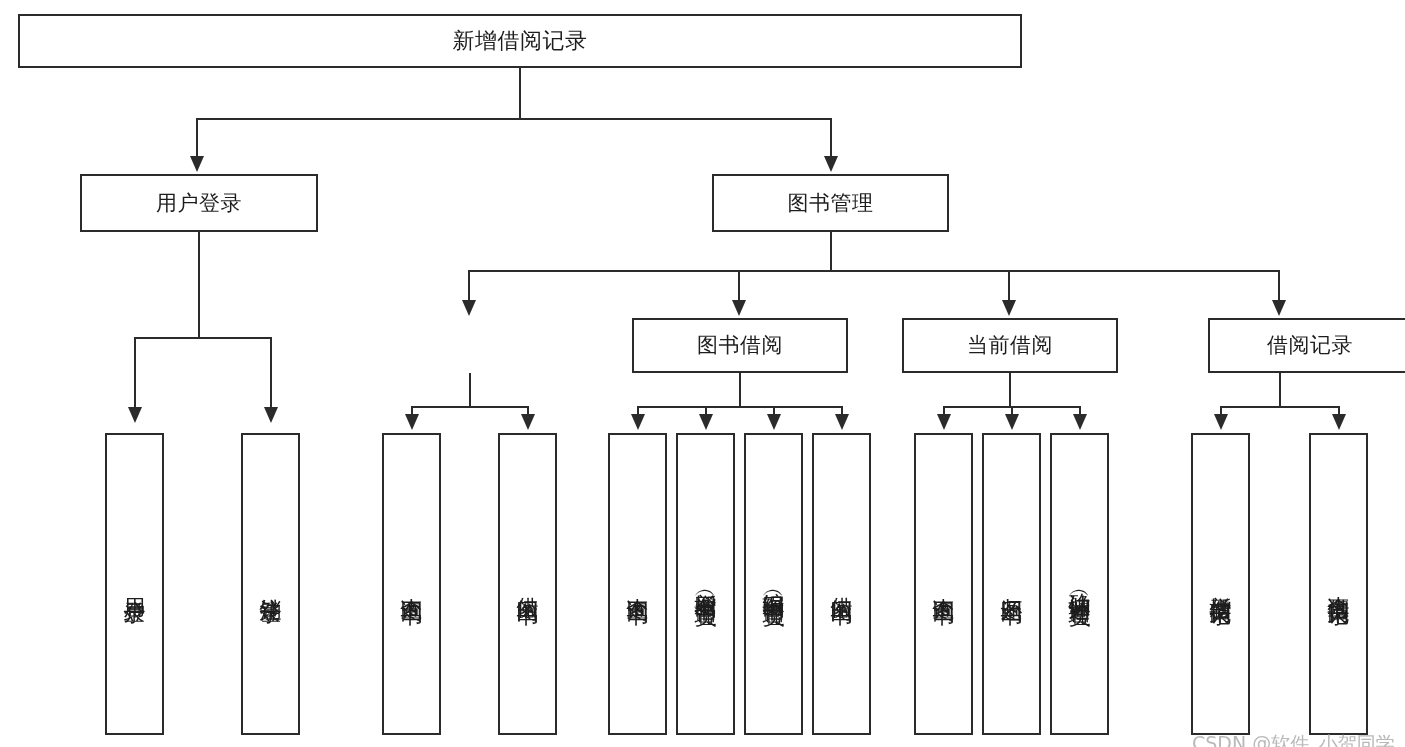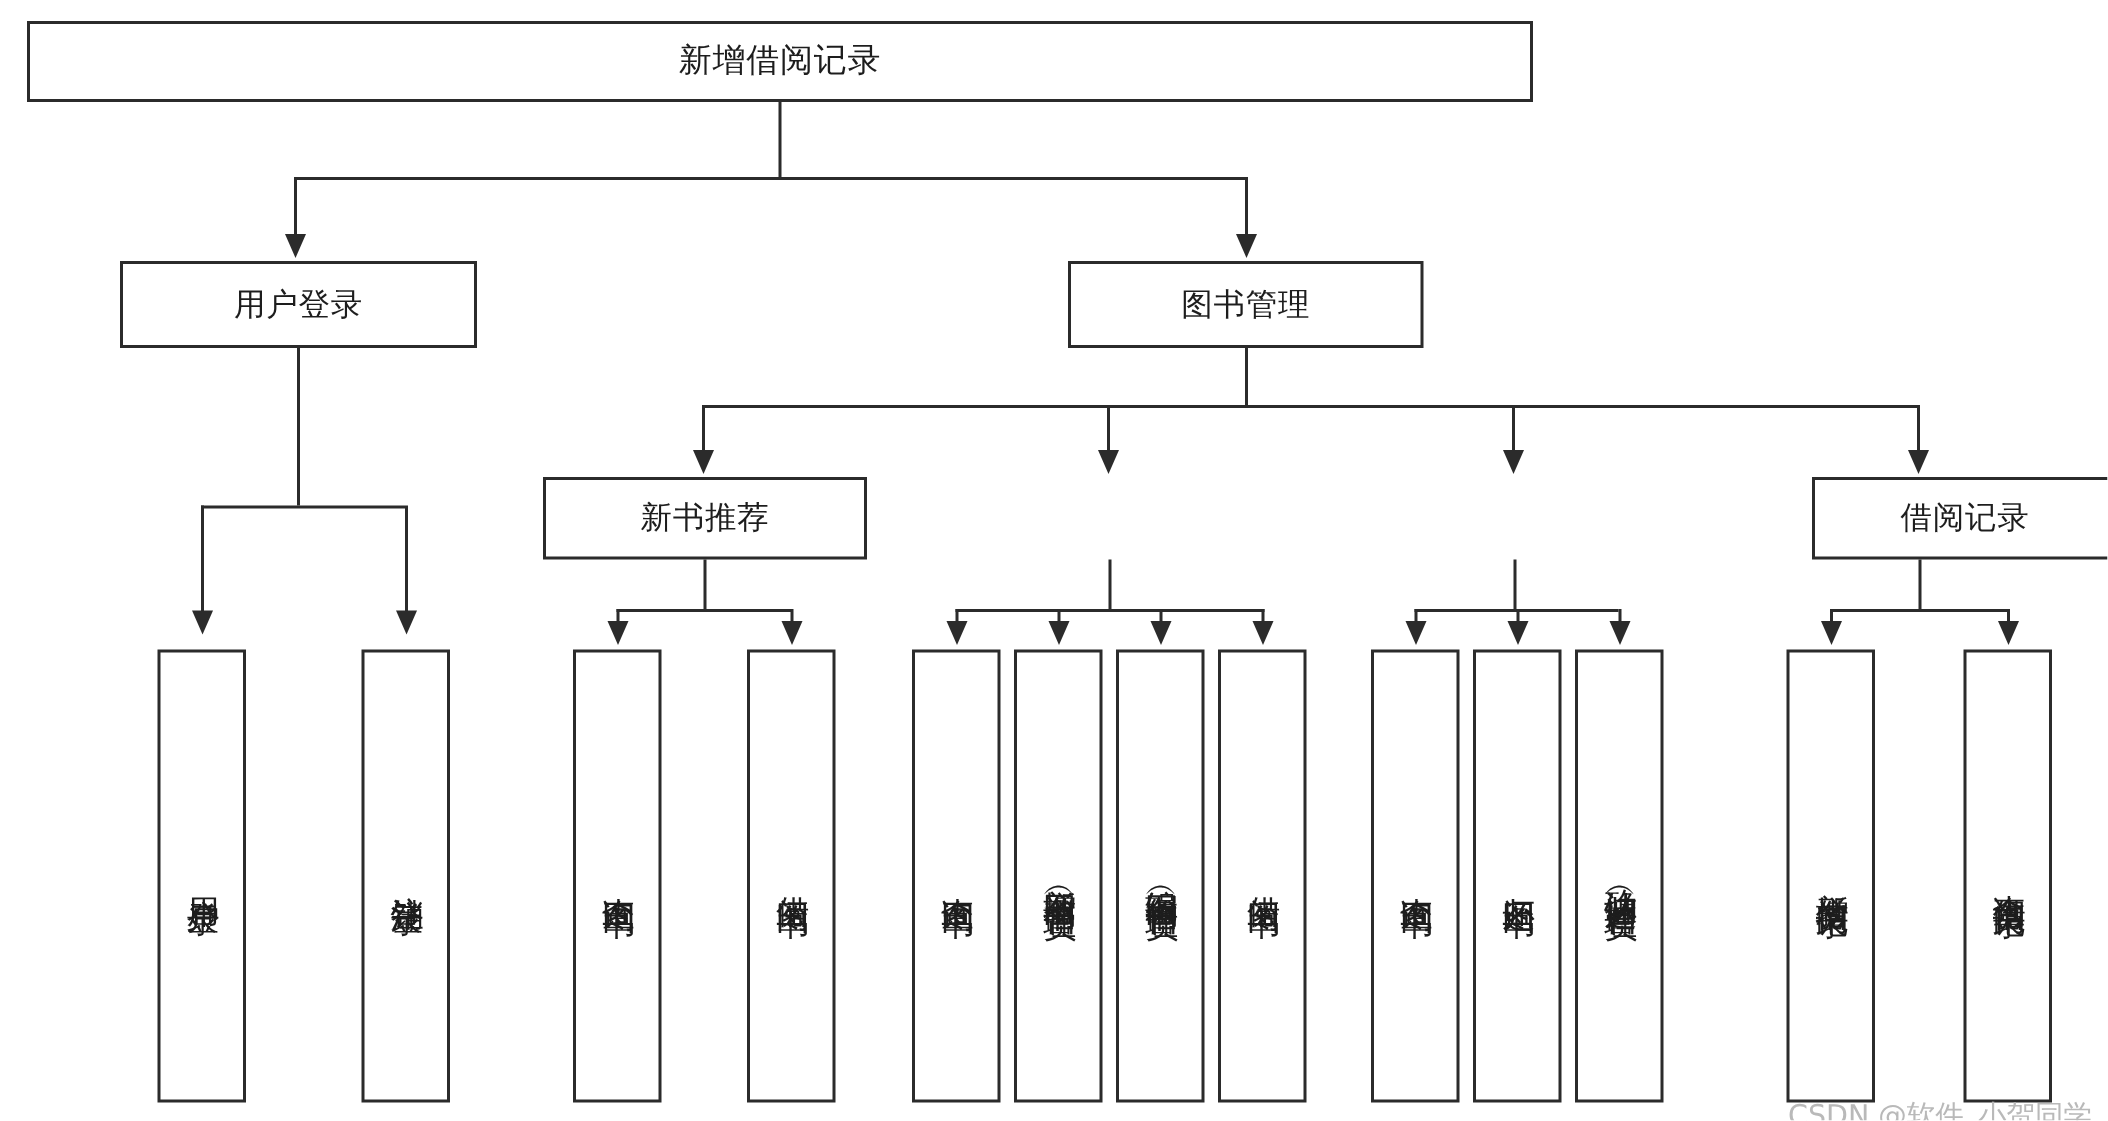--- a/index.html
+++ b/index.html
@@ -116,25 +116,28 @@
 
   <div class="vline" style="left:738px; top:270px; height:32px;"></div>
   <div class="arrow" style="left:732px; top:300px;"></div>
 
   <div class="vline" style="left:1008px; top:270px; height:32px;"></div>
   <div class="arrow" style="left:1002px; top:300px;"></div>
 
   <div class="vline" style="left:1278px; top:270px; height:32px;"></div>
   <div class="arrow" style="left:1272px; top:300px;"></div>
 
-  <div class="node" id="node-new-book-recommend" style="left:362px; top:318px; width:216px; height:55px;">
-    <span class="label">新书推荐</span>
-  </div>
-
-
+
+  <div class="node" id="node-book-borrow" style="left:632px; top:318px; width:216px; height:55px;">
+    <span class="label">图书借阅</span>
+  </div>
+
+  <div class="node" id="node-current-borrow" style="left:902px; top:318px; width:216px; height:55px;">
+    <span class="label">当前借阅</span>
+  </div>
 
   <div class="node" id="node-borrow-record" style="left:1208px; top:318px; width:204px; height:55px;">
     <span class="label">借阅记录</span>
   </div>
 
   <div class="vline" style="left:469px; top:373px; height:33px;"></div>
   <div class="hline" style="left:411px; top:406px; width:117px;"></div>
   <div class="vline" style="left:411px; top:406px; height:12px;"></div>
   <div class="arrow" style="left:405px; top:414px;"></div>
   <div class="vline" style="left:527px; top:406px; height:12px;"></div>

